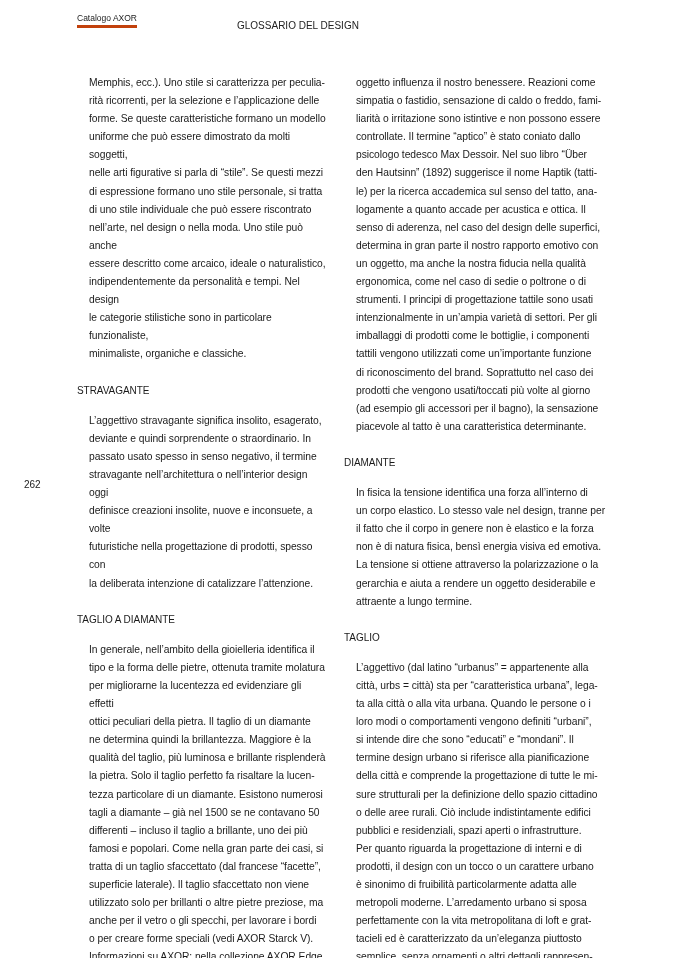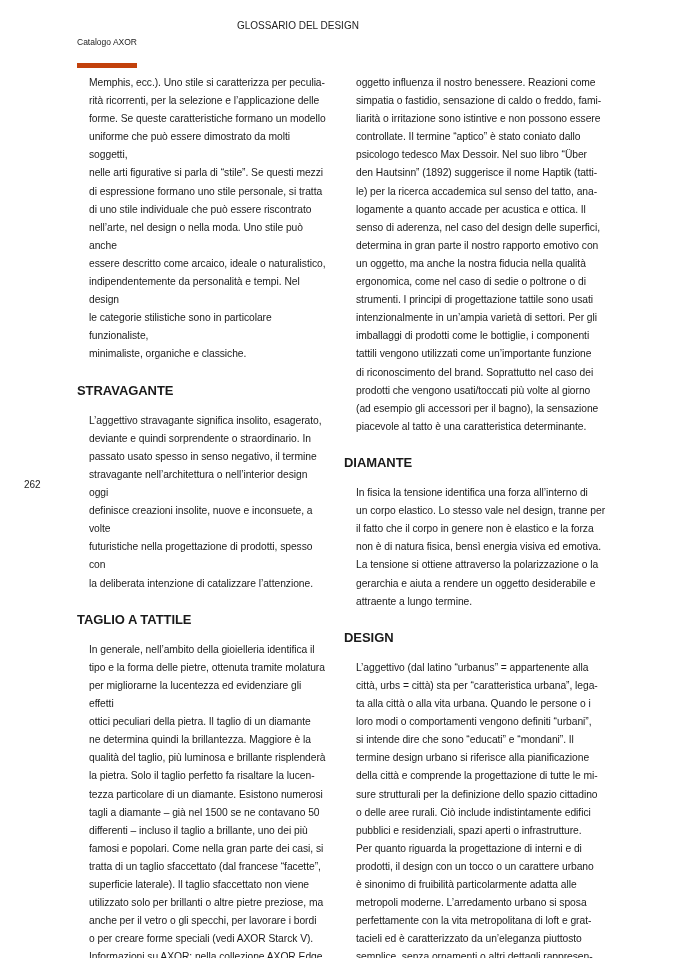--- a/index.html
+++ b/index.html
@@ -1,27 +1,27 @@
 <!DOCTYPE html>
 <html><head>
 <meta charset="utf-8">
 <style>
   html, body { margin: 0; padding: 0; background: #ffffff; }
   body { width: 677px; height: 958px; position: relative; overflow: hidden;
          font-family: "Liberation Sans", "DejaVu Sans", sans-serif; color: #1a1a1a; }
-  .header-left { position: absolute; left: 77px; top: 37px; font-size: 8.5px; color: #222;
-                 border-bottom: 5px solid #c2410c; padding-bottom: 16px; line-height: 10px; }
+  .header-left { position: absolute; left: 77px; top: 13px; font-size: 8.5px; color: #222;
+                 border-bottom: 3px solid #c2410c; padding-bottom: 2px; line-height: 10px; }
   .header-center { position: absolute; left: 237px; top: 21px; font-size: 10px; color: #222; line-height: 10px; }
   .page-number { position: absolute; left: 24px; top: 479px; font-size: 10px; color: #222; }
   .col { position: absolute; top: 62px; font-size: 10.3px; line-height: 18.1px; letter-spacing: -0.05px; }
   .col-left { left: 77px; width: 262px; }
   .col-right { left: 344px; width: 275px; }
   .para { margin: 12px; white-space: pre-line; }
   .entry { margin-top: 18.1px; }
-  .entry-title { margin: 0; font-weight: bold; font-size: 13px; line-height: 18.1px; }
+  .entry-title { margin: 0; font-weight: normal; font-size: 10px; line-height: 18.1px; }
 </style>
 </head>
 <body>
 
 <div class="header-left">Catalogo AXOR</div>
 <div class="header-center">GLOSSARIO DEL DESIGN</div>
 
 <div class="page-number">262</div>
 
 <div class="col col-left">
@@ -43,21 +43,21 @@
     <p class="para">L’aggettivo stravagante significa insolito, esagerato,
 deviante e quindi sorprendente o straordinario. In
 passato usato spesso in senso negativo, il termine
 stravagante nell’architettura o nell’interior design oggi
 definisce creazioni insolite, nuove e inconsuete, a volte
 futuristiche nella progettazione di prodotti, spesso con
 la deliberata intenzione di catalizzare l’attenzione.</p>
   </div>
 
   <div class="entry">
-    <h3 class="entry-title">TAGLIO A TATTILE</h3>
+    <h3 class="entry-title">TAGLIO A DIAMANTE</h3>
     <p class="para">In generale, nell’ambito della gioielleria identifica il
 tipo e la forma delle pietre, ottenuta tramite molatura
 per migliorarne la lucentezza ed evidenziare gli effetti
 ottici peculiari della pietra. Il taglio di un diamante
 ne determina quindi la brillantezza. Maggiore è la
 qualità del taglio, più luminosa e brillante risplenderà
 la pietra. Solo il taglio perfetto fa risaltare la lucen-
 tezza particolare di un diamante. Esistono numerosi
 tagli a diamante – già nel 1500 se ne contavano 50
 differenti – incluso il taglio a brillante, uno dei più
@@ -112,21 +112,21 @@
     <p class="para">In fisica la tensione identifica una forza all’interno di
 un corpo elastico. Lo stesso vale nel design, tranne per
 il fatto che il corpo in genere non è elastico e la forza
 non è di natura fisica, bensì energia visiva ed emotiva.
 La tensione si ottiene attraverso la polarizzazione o la
 gerarchia e aiuta a rendere un oggetto desiderabile e
 attraente a lungo termine.</p>
   </div>
 
   <div class="entry">
-    <h3 class="entry-title">DESIGN</h3>
+    <h3 class="entry-title">TAGLIO</h3>
     <p class="para">L’aggettivo (dal latino “urbanus” = appartenente alla
 città, urbs = città) sta per “caratteristica urbana”, lega-
 ta alla città o alla vita urbana. Quando le persone o i
 loro modi o comportamenti vengono definiti “urbani”,
 si intende dire che sono “educati” e “mondani”. Il
 termine design urbano si riferisce alla pianificazione
 della città e comprende la progettazione di tutte le mi-
 sure strutturali per la definizione dello spazio cittadino
 o delle aree rurali. Ciò include indistintamente edifici
 pubblici e residenziali, spazi aperti o infrastrutture.

